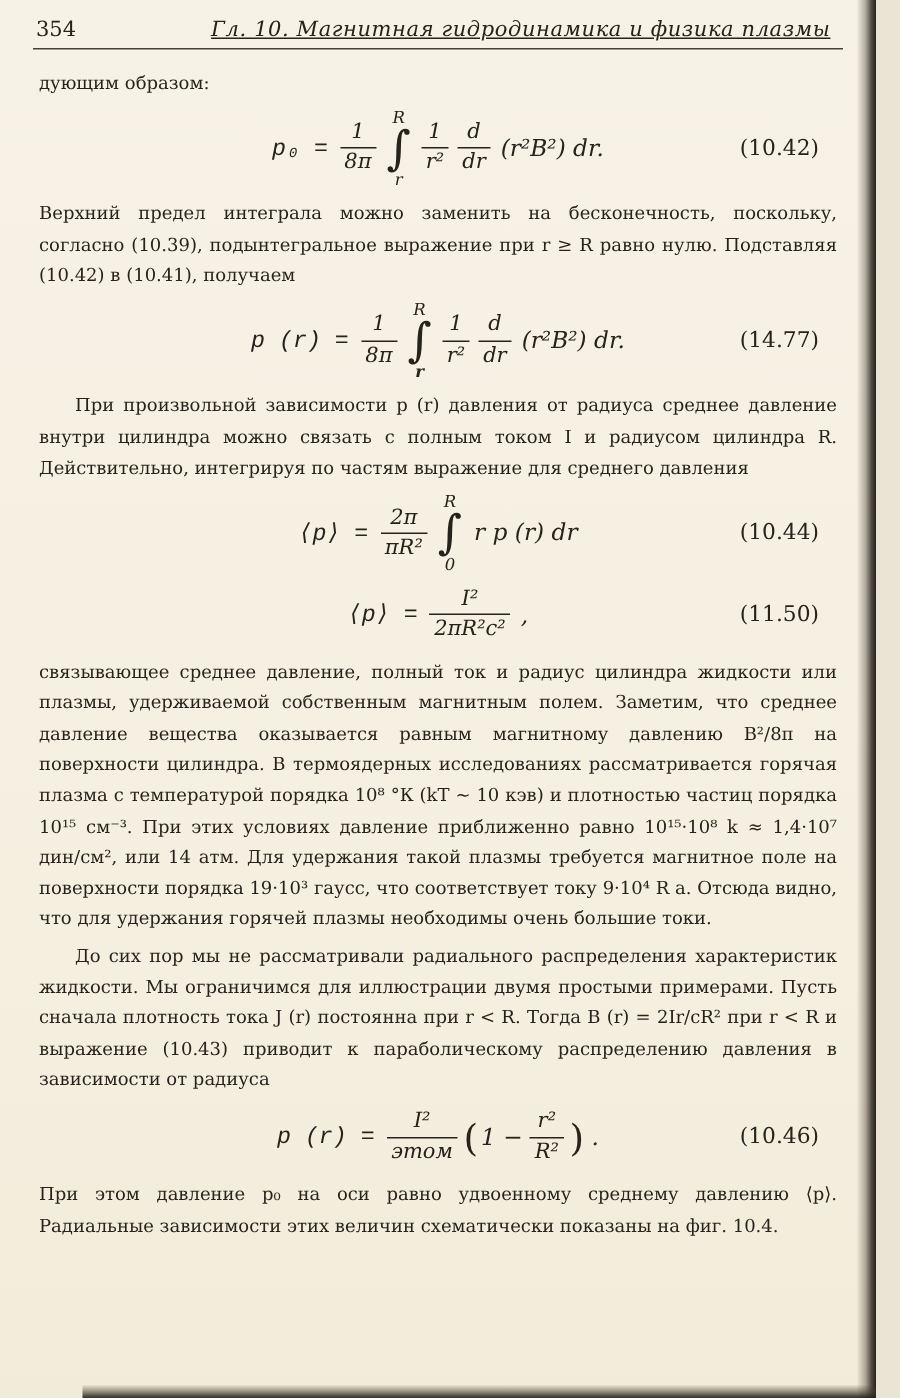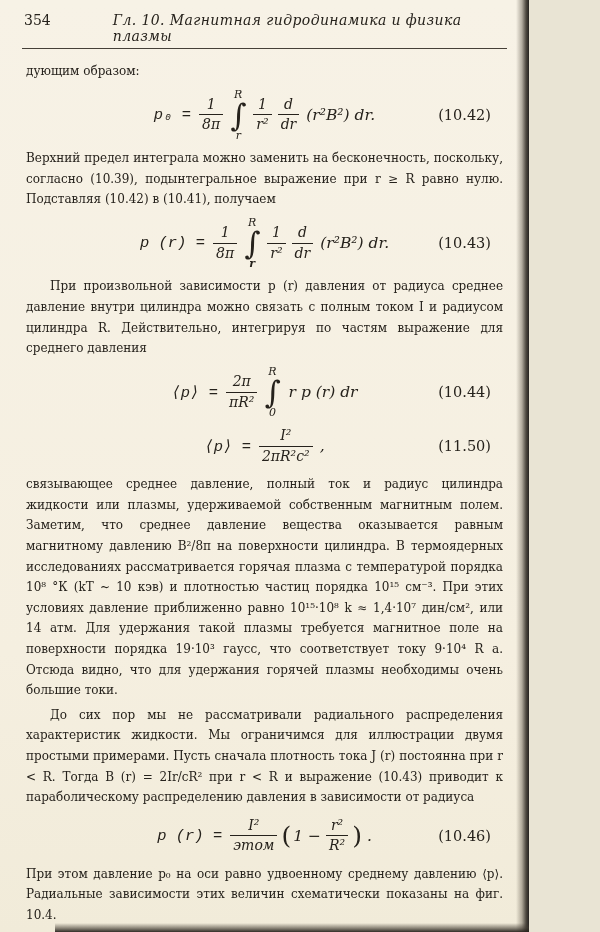--- a/index.html
+++ b/index.html
@@ -3,39 +3,40 @@
 <meta charset="utf-8">
 <style>
   html, body {
     margin: 0; padding: 0;
     width: 600px; height: 932px;
     overflow: hidden;
     background: #e9e4d4;
   }
   .page {
     position: relative;
-    width: 529px; height: 932px;
+    width: 584px; height: 932px;
     box-sizing: border-box;
     padding: 12px 22px 0 22px;
     background: linear-gradient(180deg, #f7f2e6 0%, #f5efe0 70%, #f1ebd9 100%);
     font-family: "DejaVu Serif", "Liberation Serif", serif;
     color: #26221c;
   }
   
   .page-header {
     display: flex;
     align-items: baseline;
     font-size: 14px;
     padding: 0 2px;
   }
   .page-number { font-style: normal; }
   .header-title {
     font-style: italic;
-    margin-left: 62px;
+    margin-left: 90px;
     letter-spacing: 0.4px;
+    text-decoration: underline;
   }
   .header-rule {
     border: 0;
     border-top: 1.2px solid #454038;
     margin: 4px 0 12px 0;
   }
   
   .para {
     font-size: 12px;
     line-height: 20.6px;
@@ -186,21 +187,21 @@
       <span class="frac">
         <span class="num">1</span>
         <span class="den">r²</span>
       </span>
       <span class="frac">
         <span class="num">d</span>
         <span class="den">dr</span>
       </span>
       <span class="eq-rhs">(r²B²) dr.</span>
     </span>
-    <span class="eq-tag">(10.43)</span>
+    <span class="eq-tag">(14.77)</span>
   </div>
 
   <p class="para indent">При произвольной зависимости p (r) давления от радиуса среднее давление внутри цилиндра можно связать с полным током I и радиусом цилиндра R. Действительно, интегрируя по частям выражение для среднего давления</p>
 
   <div class="equation">
     <span class="eq-math">
       <span class="eq-lhs">⟨p⟩ =</span>
       <span class="frac">
         <span class="num">2π</span>
         <span class="den">πR²</span>

